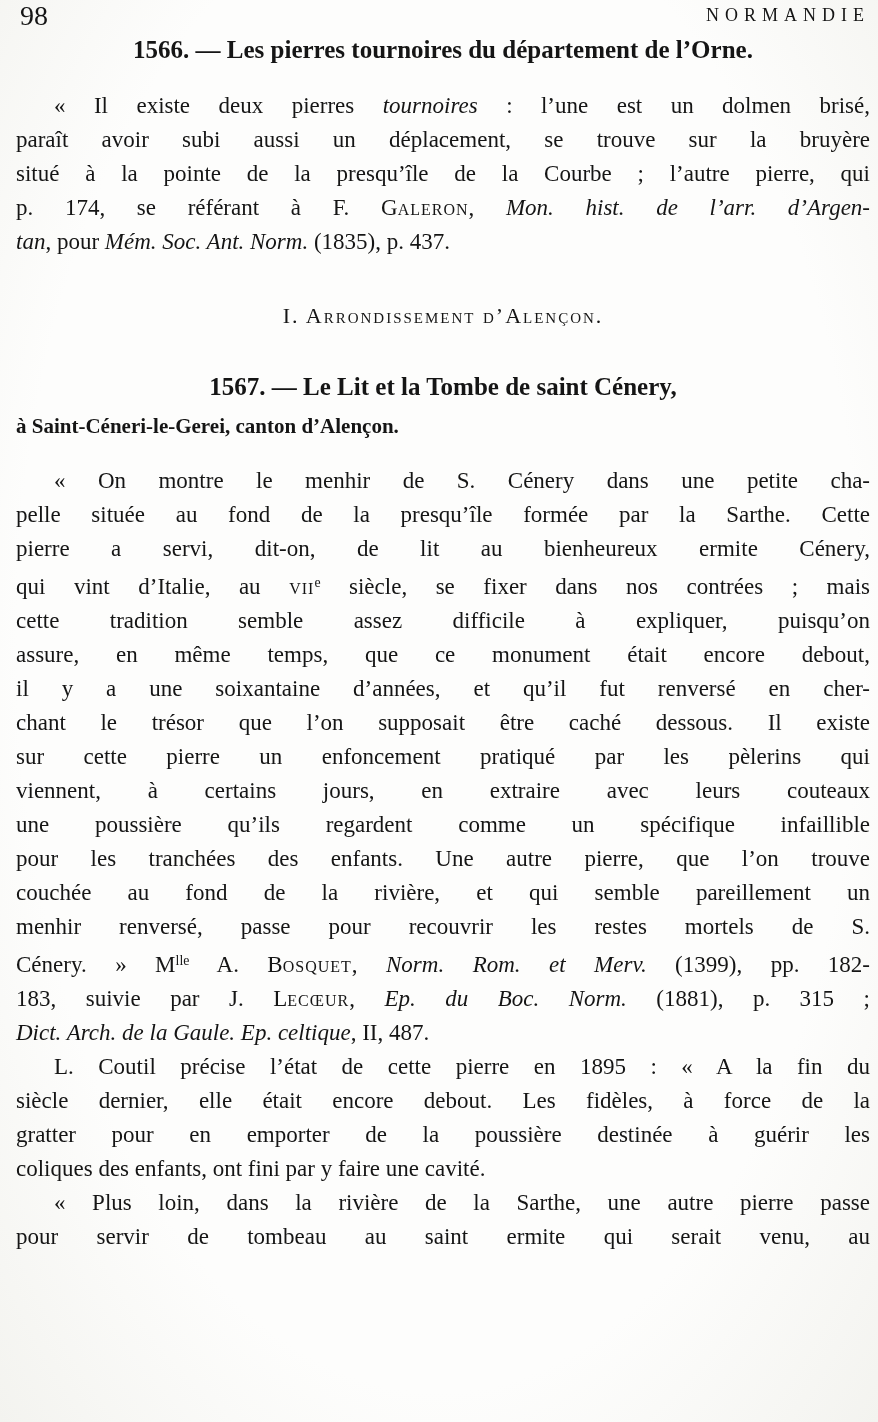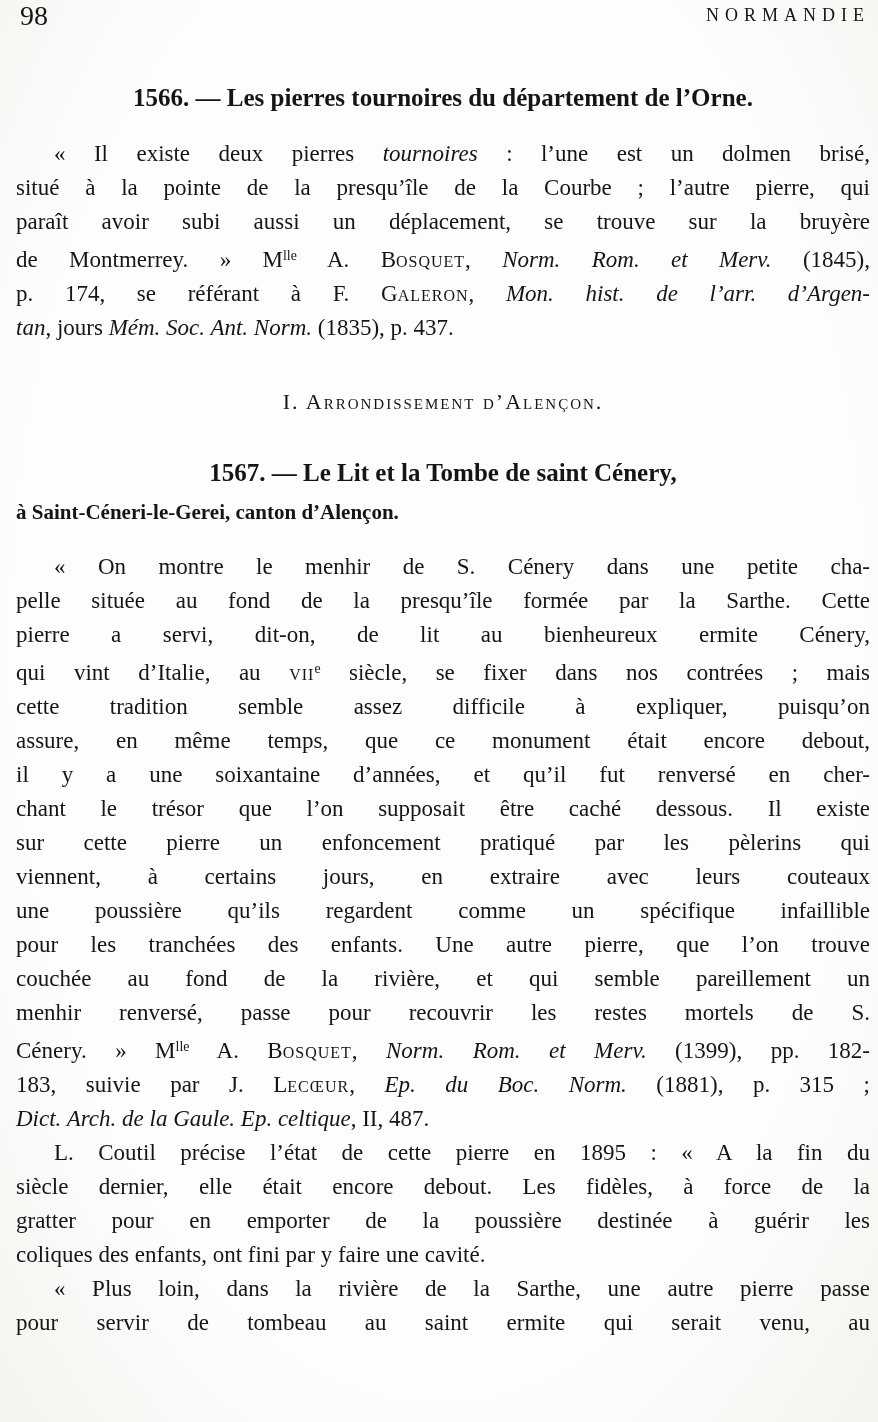--- a/index.html
+++ b/index.html
@@ -38,21 +38,20 @@
   }
   .chapter-title {
     text-align: center;
     margin-top: 52px;
     font-size: 30px;
     letter-spacing: 3px;
     white-space: nowrap;
   }
   .entry-heading {
     text-align: center;
-    margin-top: 48px;
     font-size: 25px;
     font-weight: bold;
     white-space: nowrap;
   }
   .section-heading {
     text-align: center;
     margin-top: 44px;
     font-size: 22px;
     font-variant: small-caps;
     letter-spacing: 2px;
@@ -95,25 +94,24 @@
   <div class="running-header">
     <span class="pagenum">98</span>
     <div class="running-title">NORMANDIE</div>
   </div>
 
 
   <div class="entry-heading">1566. — Les pierres tournoires du département de l’Orne.</div>
 
   <div class="para first-after-heading">
       <div class="line ind"><span>« Il existe deux pierres </span><span class="i">tournoires</span><span> : l’une est un dolmen brisé,</span></div>
+      <div class="line"><span>paraît avoir subi aussi un déplacement, se trouve sur la bruyère</span></div>
       <div class="line"><span>situé à la pointe de la presqu’île de la Courbe ; l’autre pierre, qui</span></div>
-      <div class="line"><span>paraît avoir subi aussi un déplacement, se trouve sur la bruyère</span></div>
-      <div class="line"><span>de Montmerrey. » M</span><span class="sup">lle</span><span> A. B</span><span class="sc">osquet</span><span>, </span><span class="i">Norm. Rom. et Merv.</span><span> (1845),</span></div>
       <div class="line"><span>p. 174, se référant à F. G</span><span class="sc">aleron</span><span>, </span><span class="i">Mon. hist. de l’arr. d’Argen-</span></div>
-      <div class="line last"><span class="i">tan</span><span>, jours </span><span class="i">Mém. Soc. Ant. Norm.</span><span> (1835), p. 437.</span></div>
+      <div class="line last"><span class="i">tan</span><span>, pour </span><span class="i">Mém. Soc. Ant. Norm.</span><span> (1835), p. 437.</span></div>
     </div>
 
   <div class="section-heading">I. Arrondissement d’Alençon.</div>
 
   <div class="entry-heading second">1567. — Le Lit et la Tombe de saint Cénery,</div>
   <div class="entry-subheading">à Saint-Céneri-le-Gerei, canton d’Alençon.</div>
 
   <div class="para first-after-heading">
       <div class="line ind"><span>« On montre le menhir de S. Cénery dans une petite cha-</span></div>
       <div class="line"><span>pelle située au fond de la presqu’île formée par la Sarthe. Cette</span></div>

